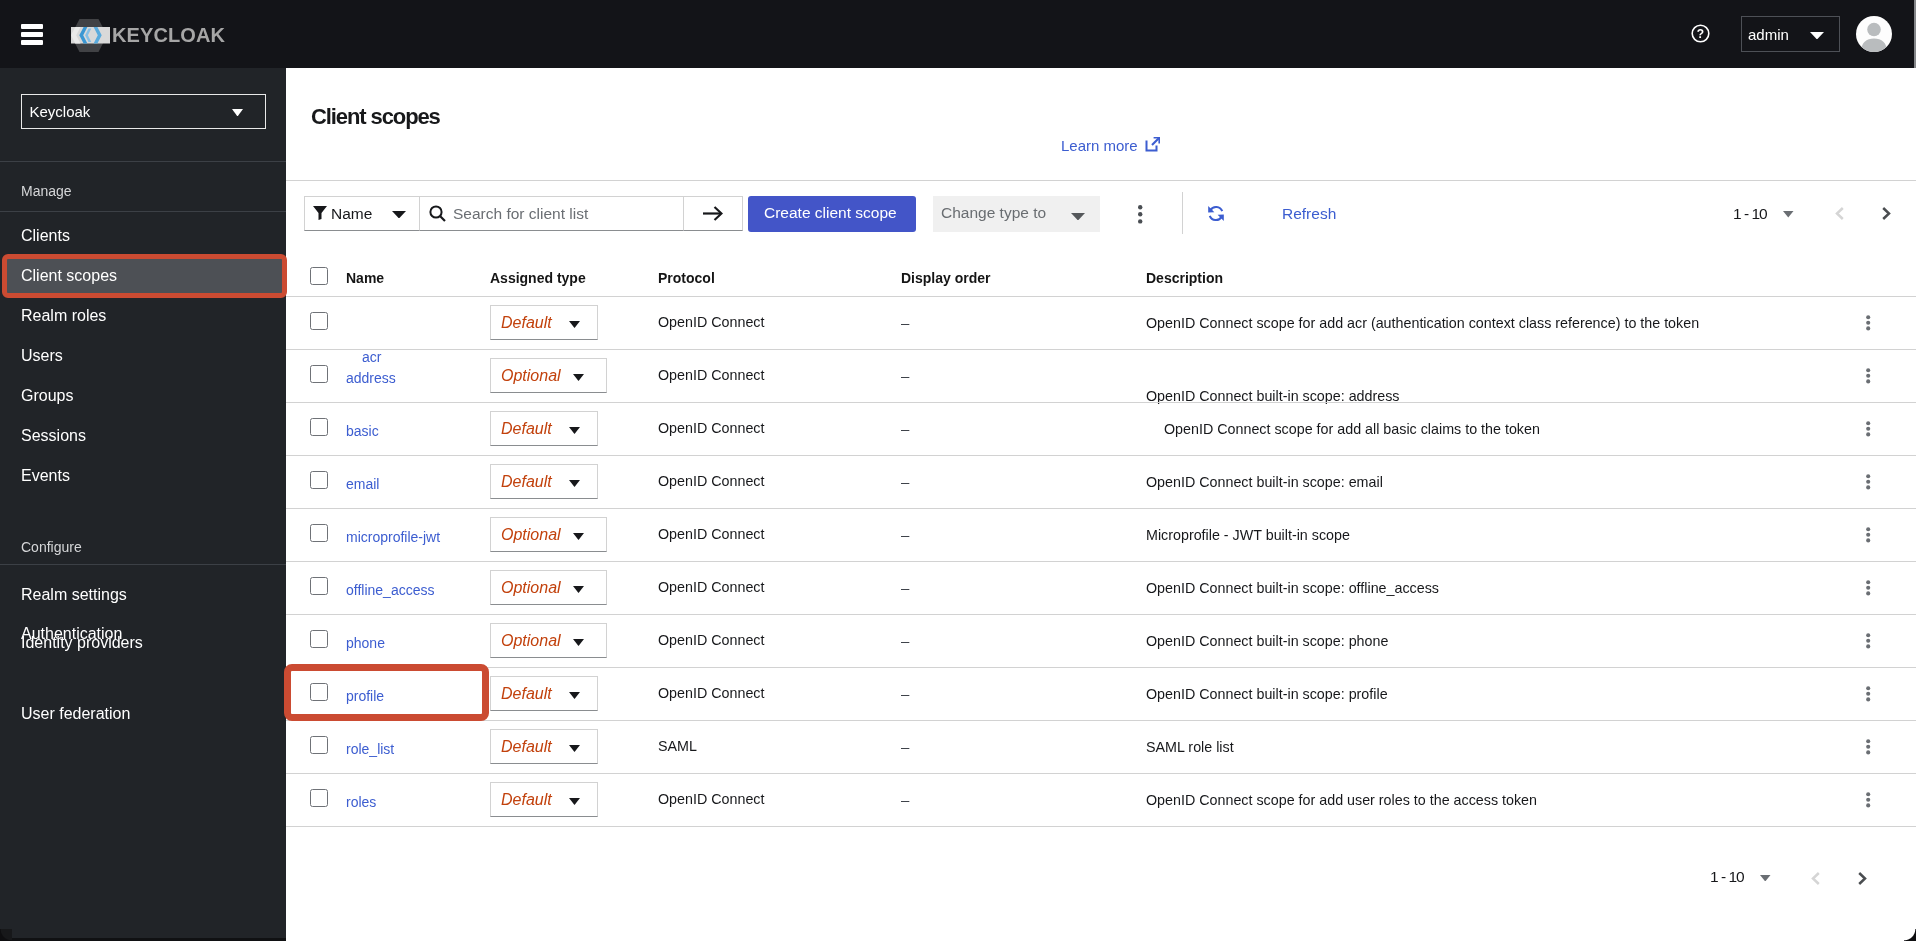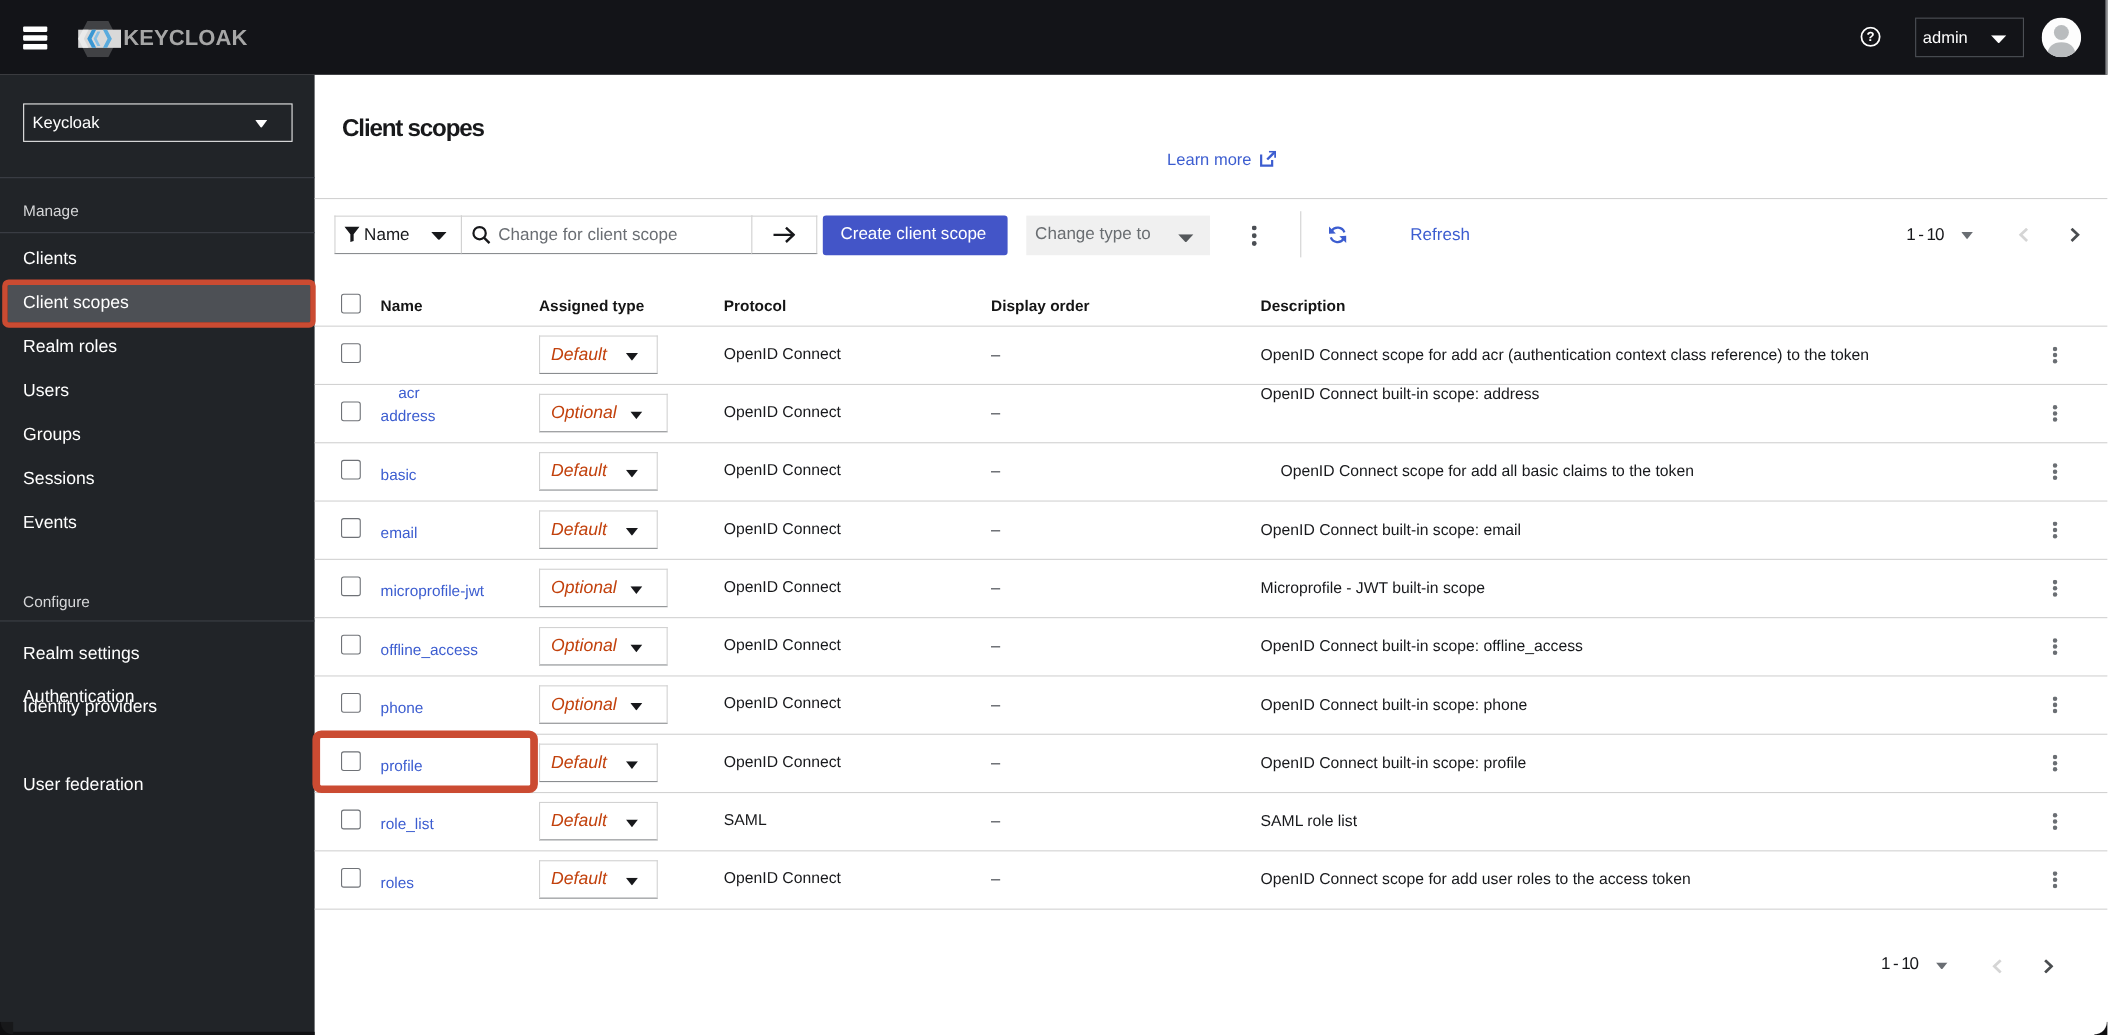--- a/index.html
+++ b/index.html
@@ -136,21 +136,21 @@
         <polygon points="0,0 14,0 7,7.5" fill="#17181b"></polygon>
       </svg>
   </div>
   <div class="abs ctl" style="left:419px; top:196px; width:265px; height:35px;"></div>
   <div class="abs" style="left:429px; top:205px;">
     <svg width="17" height="17" viewBox="0 0 17 17">
       <circle cx="7" cy="7" r="5.6" fill="none" stroke="#17181b" stroke-width="2"></circle>
       <path d="M11.2 11.2 L16 16" stroke="#17181b" stroke-width="2.2"></path>
     </svg>
   </div>
-  <div class="abs t" style="left:453px; top:205px; font-size:15.5px; color:#6a6e73;">Change for client scope</div>
+  <div class="abs t" style="left:453px; top:205px; font-size:15.5px; color:#6a6e73;">Search for client list</div>
   <div class="abs ctl" style="left:683px; top:196px; width:60px; height:35px;"></div>
   <div class="abs" style="left:703px; top:206px;">
     <svg width="20" height="15" viewBox="0 0 20 15">
       <path d="M0 7.5 L18 7.5" stroke="#17181b" stroke-width="2.2"></path>
       <path d="M11.5 1 L18.5 7.5 L11.5 14" fill="none" stroke="#17181b" stroke-width="2.2"></path>
     </svg>
   </div>
   <div class="abs" style="left:748px; top:196px; width:168px; height:36px; background:#4355c8; border-radius:3px;"></div>
   <div class="abs t" style="left:764px; top:204px; font-size:15.5px; color:#fff;text-align:center;">Create client scope</div>
   <div class="abs" style="left:933px; top:196px; width:167px; height:36px; background:#f0f0f0;"></div>
@@ -225,21 +225,21 @@
       <div class="abs cb" style="left:310px; top:365px;"></div>
       <div class="abs t name" style="left:346px; top:369.5px;">address</div>
       <div class="abs sel" style="left:490px; top:358px; width:117px;">
           <span class="seltxt">Optional</span>
           <svg style="position:absolute; right:22px; top:15px;" width="11" height="7" viewBox="0 0 11 7">
           <polygon points="0,0 11,0 5.5,7" fill="#17181b"></polygon>
         </svg>
         </div>
       <div class="abs t proto" style="left:658px; top:366.5px;">OpenID Connect</div>
       <div class="abs t dash" style="left:901px; top:366.5px;">–</div>
-      <div class="abs t desc" style="left:1146px; top:351px;">OpenID Connect built-in scope: address</div>
+      <div class="abs t desc" style="left:1146px; top:388px;">OpenID Connect built-in scope: address</div>
       <div class="abs" style="left:1866px; top:367.6px;">
         <svg width="5" height="16" viewBox="0 0 5 16">
           <circle cx="2.2" cy="2.2" r="2.05" fill="#6a6e73"></circle>
           <circle cx="2.2" cy="7.8" r="2.05" fill="#6a6e73"></circle>
           <circle cx="2.2" cy="13.4" r="2.05" fill="#6a6e73"></circle>
         </svg>
       </div>
       <div class="abs rowline" style="top:402px"></div>
       <div class="abs cb" style="left:310px; top:418px;"></div>
       <div class="abs t name" style="left:346px; top:422.5px;">basic</div>

